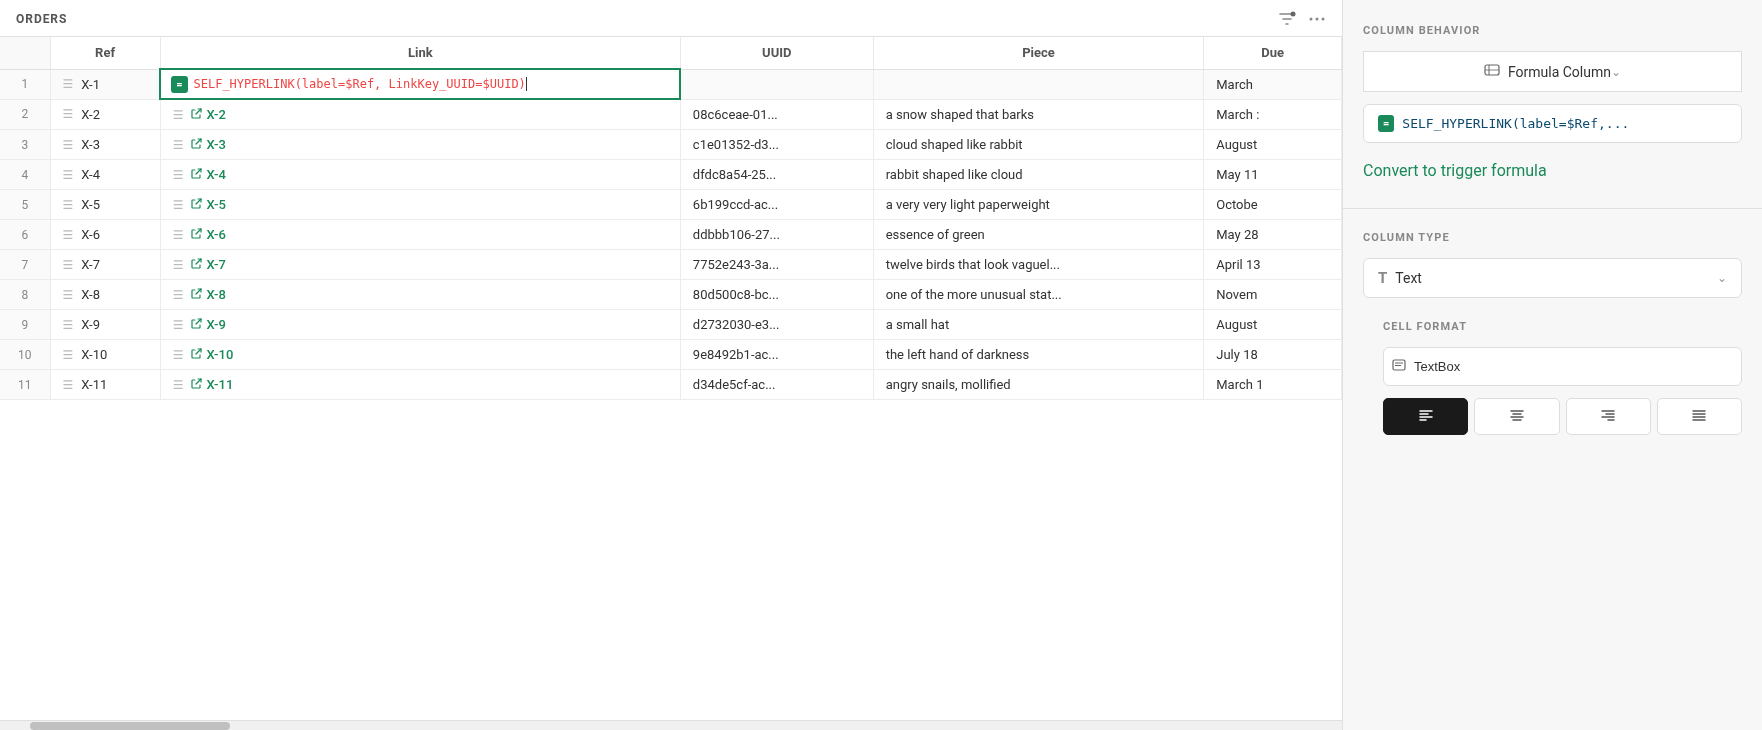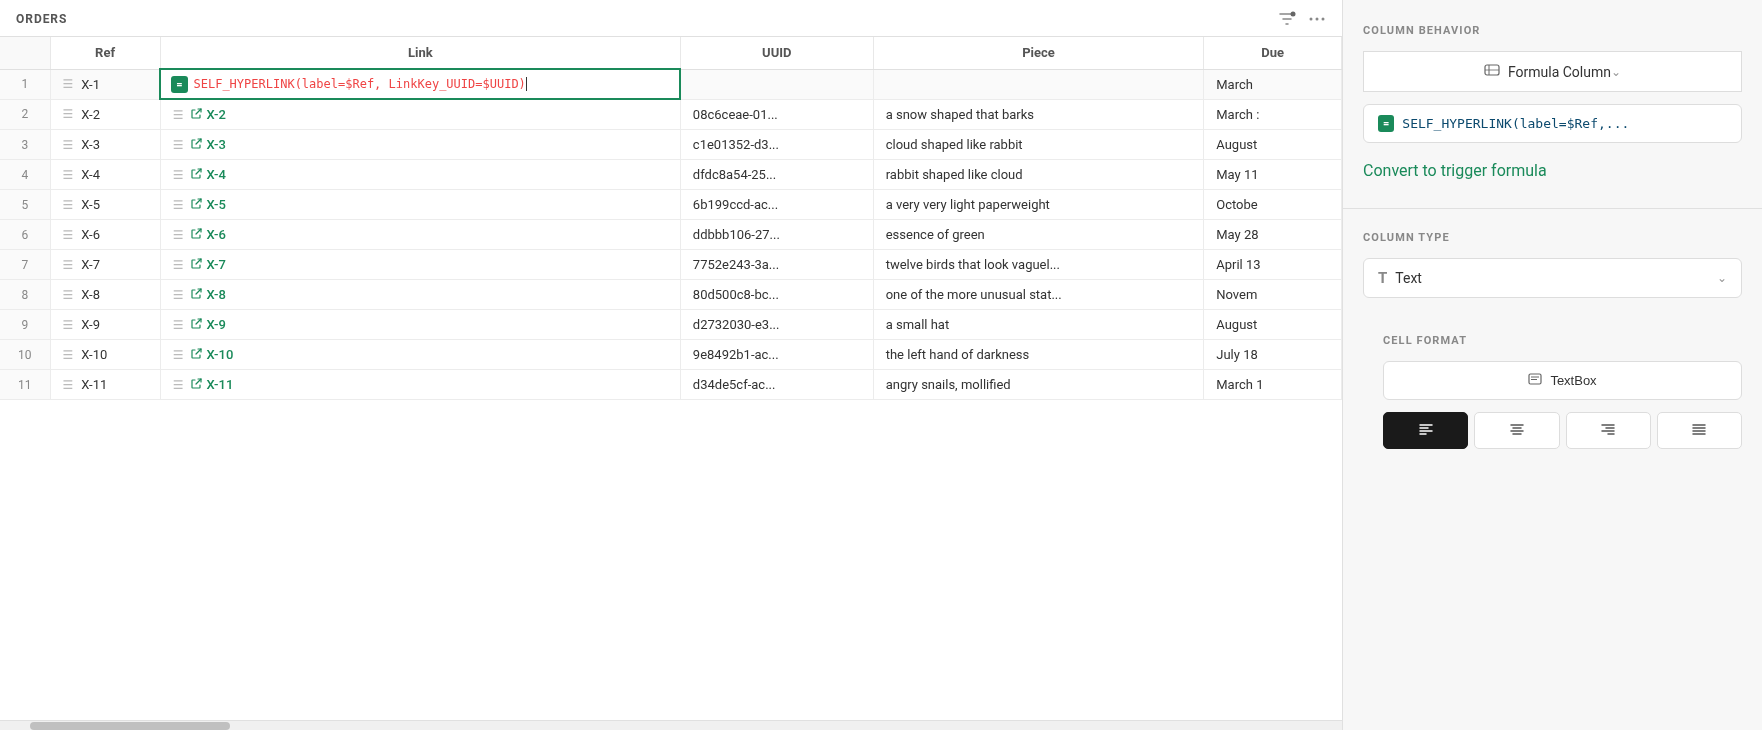--- a/index.html
+++ b/index.html
@@ -275,21 +275,21 @@
       font-weight: 400;
     }
 
     .divider {
       height: 1px;
       background: #e0e0e0;
       margin: 0 -20px 22px -20px;
     }
 
     .column-type-section {
-      margin-bottom: 36px;
+      margin-bottom: 22px;
     }
 
     .type-dropdown {
       display: flex;
       align-items: center;
       justify-content: space-between;
       background: #fff;
       border: 1px solid #ddd;
       border-radius: 6px;
       padding: 10px 14px;
@@ -316,21 +316,20 @@
     .format-buttons-row {
       display: flex;
       gap: 8px;
       margin-bottom: 12px;
     }
 
     .format-btn {
       flex: 1;
       display: flex;
       align-items: center;
-      justify-content: center;
       gap: 8px;
       padding: 10px 8px;
       border-radius: 6px;
       border: 1px solid #ddd;
       cursor: pointer;
       font-size: 13px;
       font-weight: 500;
     }
 
     .format-btn.textbox {

